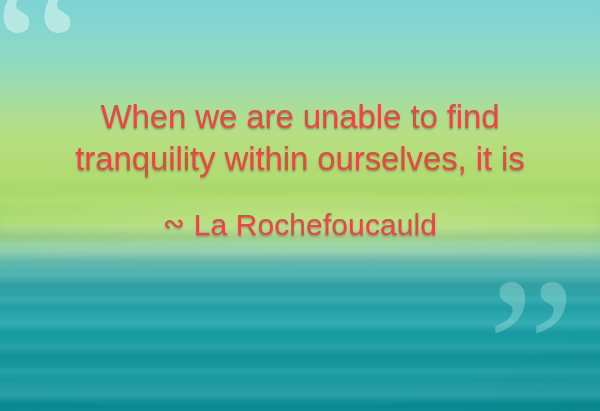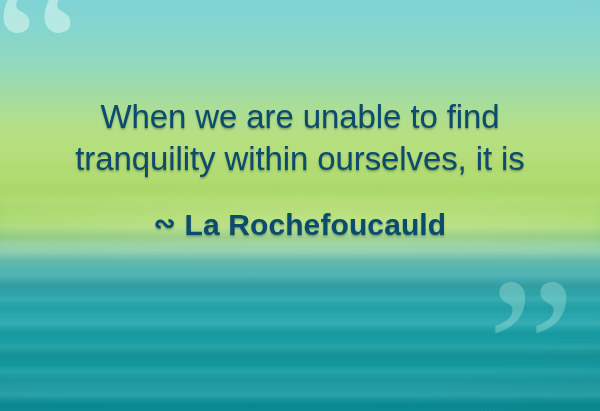--- a/index.html
+++ b/index.html
@@ -143,38 +143,38 @@
     color: rgba(205,245,235,0.30);
   }
 
   
   .text-block {
     position: absolute;
     left: 0;
     right: 0;
     top: 96px;
     text-align: center;
-    color: #0c4a6e;
+    color: #ef4444;
   }
   .quote-lines {
     font-size: 33px;
     line-height: 42px;
     font-weight: 400;
     letter-spacing: -0.1px;
     text-shadow:
       0 2px 2px rgba(40,70,45,0.28),
       0 1px 0 rgba(40,70,45,0.18);
   }
   .quote-line { display: block; white-space: nowrap; }
 
   .attribution {
     margin-top: 24px;
     font-size: 30px;
     line-height: 38px;
-    font-weight: 700;
+    font-weight: 400;
     letter-spacing: 0.1px;
     text-shadow:
       0 2px 2px rgba(30,90,90,0.30),
       0 1px 0 rgba(30,90,90,0.18);
     white-space: nowrap;
   }
   .attribution-mark {
     display: inline-block;
     font-size: 26px;
     vertical-align: 3px;

